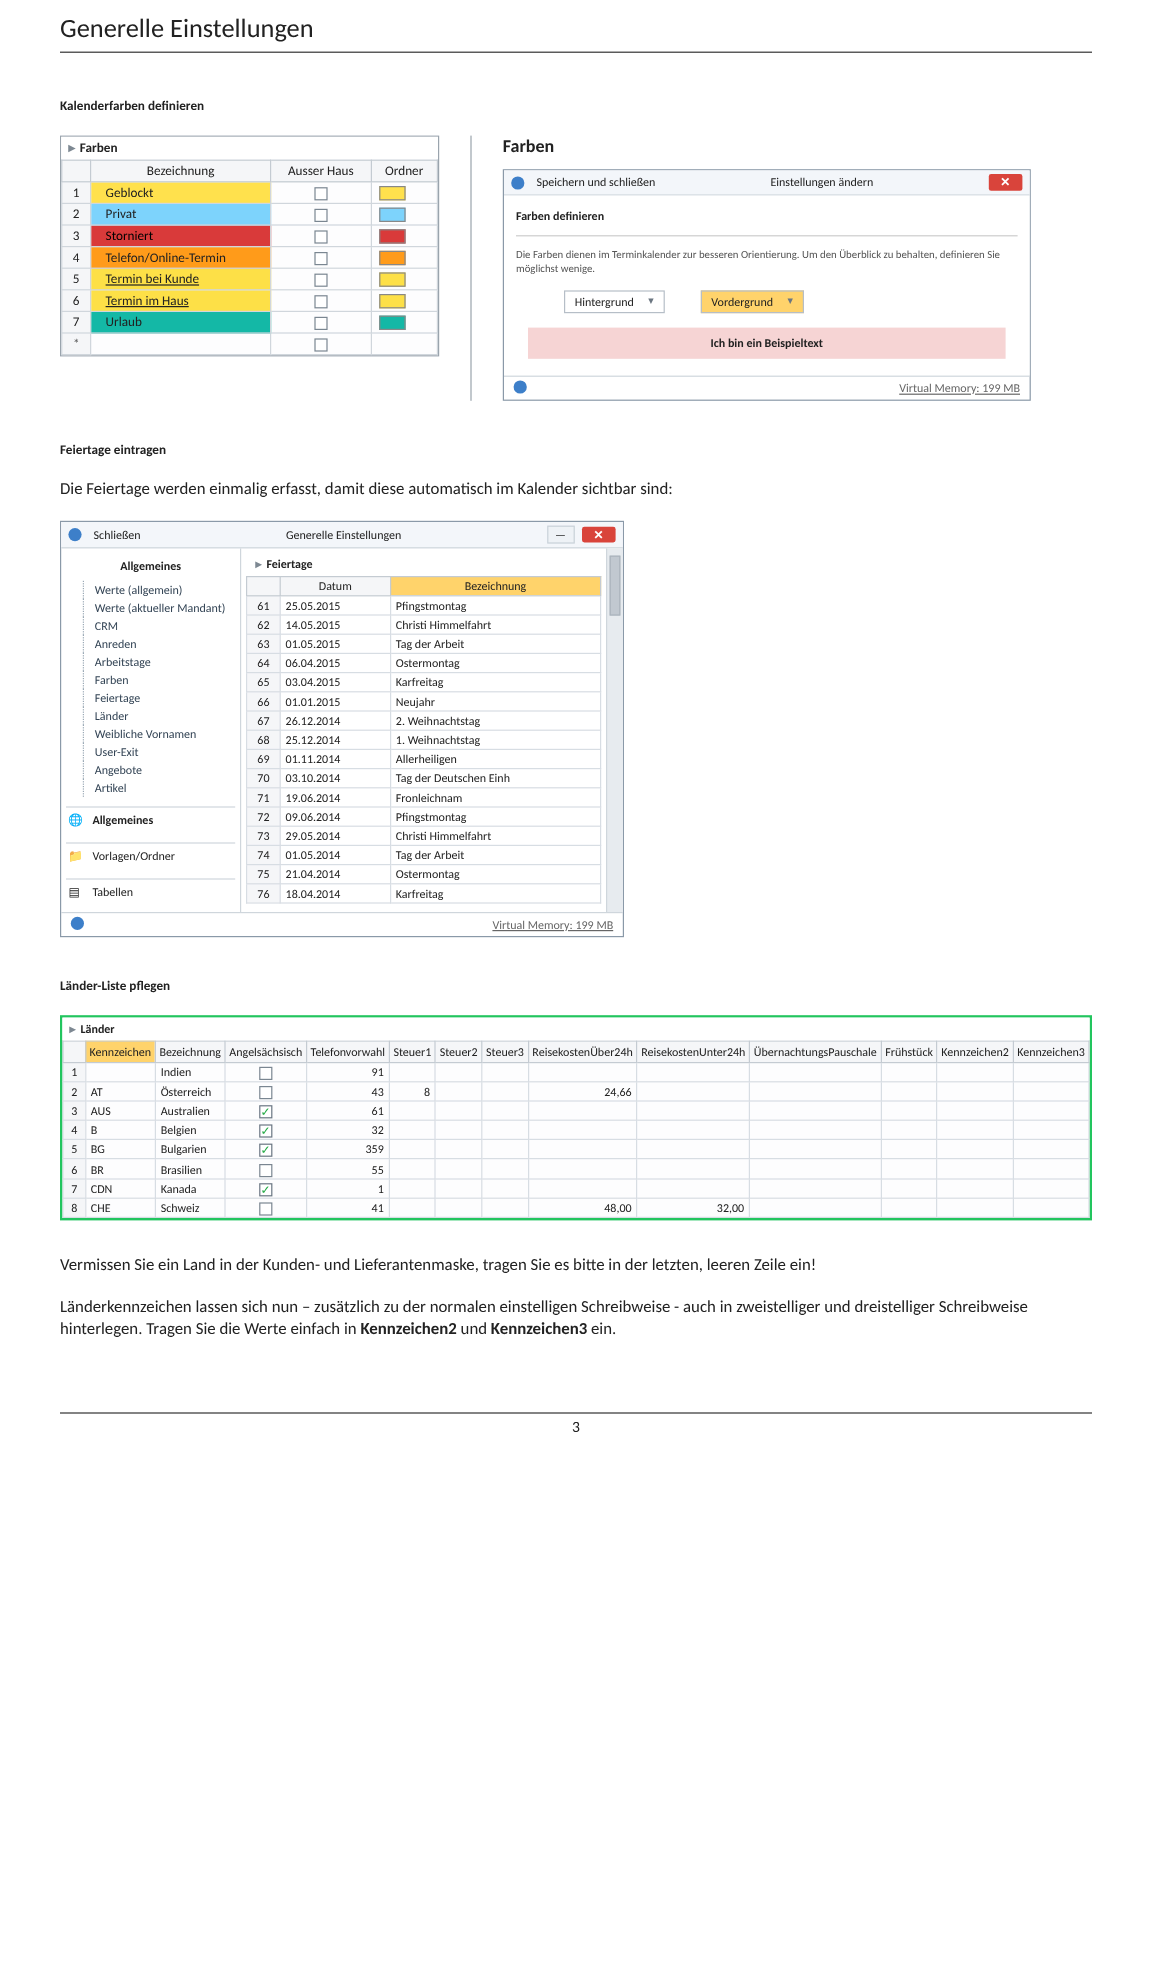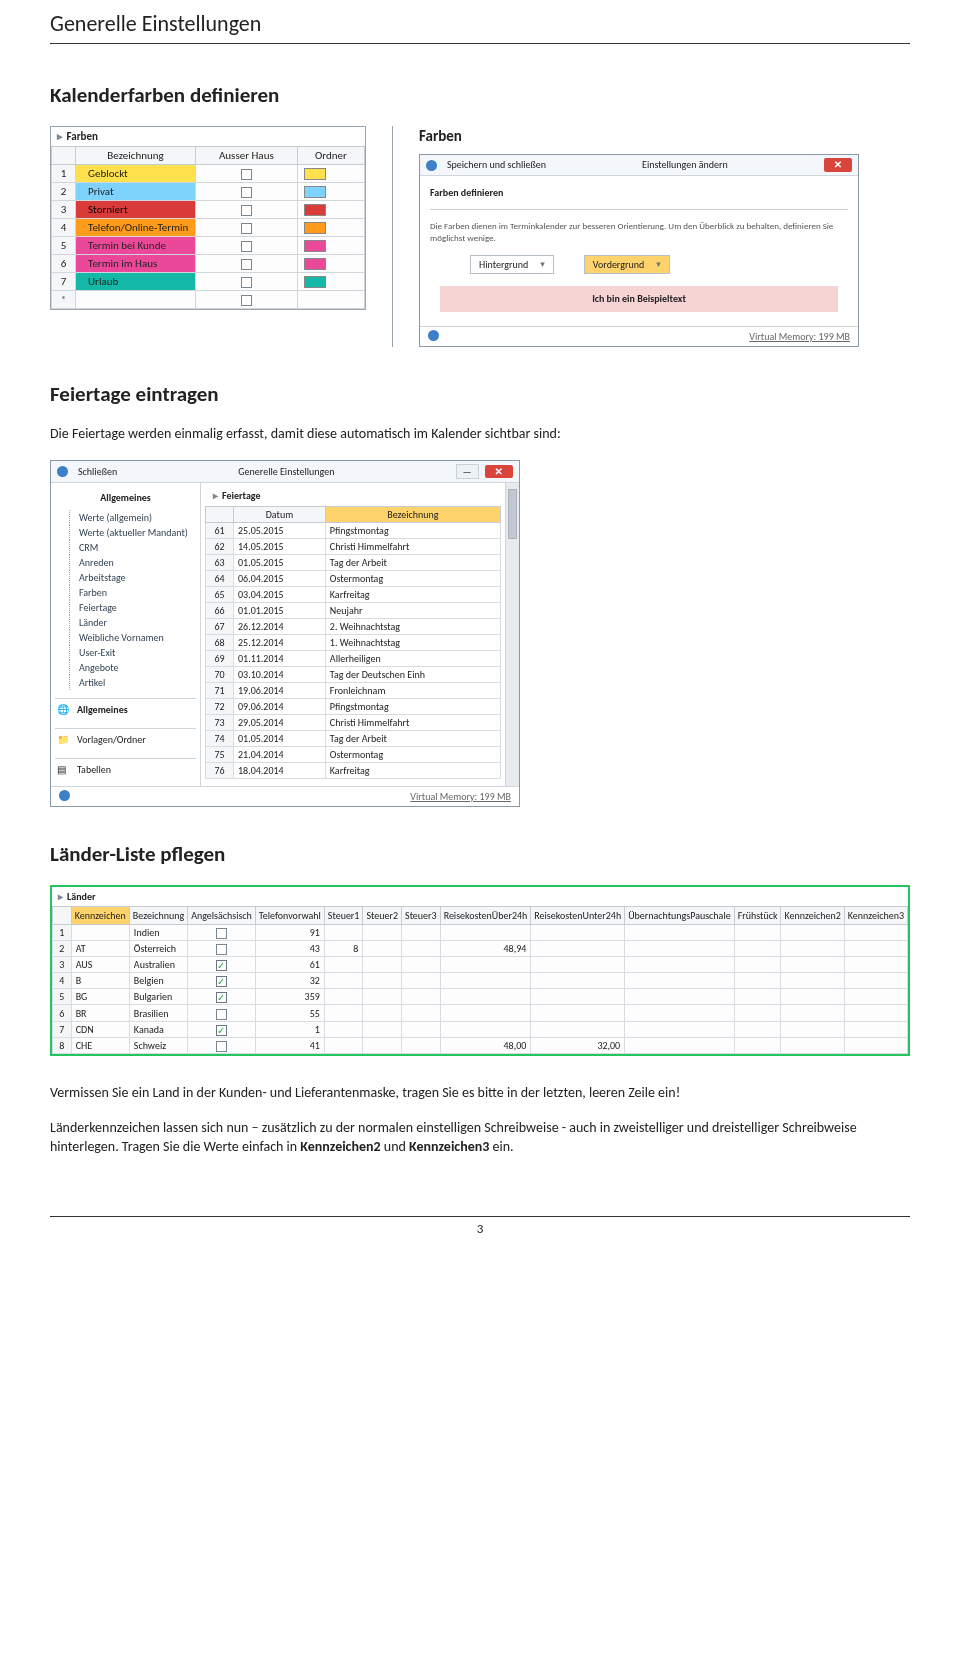--- a/index.html
+++ b/index.html
@@ -1,40 +1,40 @@
 <!DOCTYPE html>
 <html><head>
 <meta charset="utf-8">
 <style>
   * { box-sizing: border-box; margin: 0; padding: 0; }
   body { font-family: Calibri, Arial, sans-serif; color: #222; background: #fff; width: 960px; margin: 0 auto; padding: 0 50px 40px 50px; }
   .page-title { font-size: 22px; font-weight: 400; padding: 10px 0 6px 0; border-bottom: 1px solid #333; margin-bottom: 38px; }
-  .h2 { font-size: 21px; font-weight: 700; margin: 34px 0 18px 0; }
+  .h2 { font-size: 11px; font-weight: 700; margin: 34px 0 18px 0; }
   .h3 { font-size: 15px; font-weight: 700; margin: 0 0 8px 0; }
   .two-col { display: flex; gap: 26px; align-items: flex-start; }
   .col-left { flex: 0 0 auto; }
   .col-right { flex: 1 1 auto; font-size: 14px; line-height: 1.35; }
   .para { font-size: 14px; line-height: 1.35; margin: 6px 0 16px 0; }
 
   
   .panel { border: 1px solid #9aa4ad; background: #fdfdfe; font-size: 11px; }
   .panel-caption { padding: 3px 6px; font-weight: 700; background: #fff; }
   .panel-caption .tri { color: #7d8892; margin-right: 4px; }
   table.grid { border-collapse: collapse; width: 100%; }
   table.grid th { background: #f5f6f8; border: 1px solid #c4cbd2; font-weight: 400; padding: 2px 6px; text-align: center; font-size: 11px; }
   table.grid td { border: 1px solid #d0d6dc; padding: 1px 6px; font-size: 11px; height: 18px; }
   table.grid td.rownum { background: #f5f6f8; text-align: center; width: 24px; }
-  table.grid td.bez { width: 120px; padding-left: 12px; }
+  table.grid td.bez { width: 150px; padding-left: 12px; }
   .checkbox { display:inline-block; width:11px; height:11px; border:1px solid #7a8691; background:#fff; vertical-align: middle; }
   .swatch { display:inline-block; width:22px; height:12px; border:1px solid #888; vertical-align: middle; }
   .row-yellow { background:#ffe14d; }
   .row-grey   { background:#7dd3fc; }
   .row-red    { background:#d93a3a; color:#000; }
   .row-orange { background:#ff9b1a; }
-  .row-white  { background:#ec4899; }
+  .row-white  { background:#fde047;text-decoration:underline; }
   .row-green  { background:#14b8a6; }
   .starcell { text-align:center; color:#555; }
 
   
   .win { border:1px solid #8a99a8; background:#fff; font-size: 10px; width: 440px; }
   .win-top { display:flex; align-items:center; background:#f3f6fa; border-bottom:1px solid #cfd6dc; padding:3px 6px; gap:6px; }
   .win-top .spacer { flex:1; }
   .btn-x { background:#d9443b; color:#fff; padding:0 10px; font-weight:700; border-radius:2px; cursor:default; }
   .win-body { padding: 6px 10px; background:#fff; }
   .section-label { font-weight:700; margin:4px 0; }
@@ -383,21 +383,21 @@
           </tr>
           <tr>
             <td class="rownum">2</td>
             <td>AT</td>
             <td>Österreich</td>
             <td style="text-align:center"><span class="checkbox"></span></td>
             <td class="num">43</td>
             <td class="num">8</td>
             <td></td>
             <td></td>
-            <td class="num">48,94</td>
+            <td class="num">24,66</td>
             <td class="num"></td>
             <td></td>
             <td></td>
             <td></td>
             <td></td>
           </tr>
           <tr>
             <td class="rownum">3</td>
             <td>AUS</td>
             <td>Australien</td>

